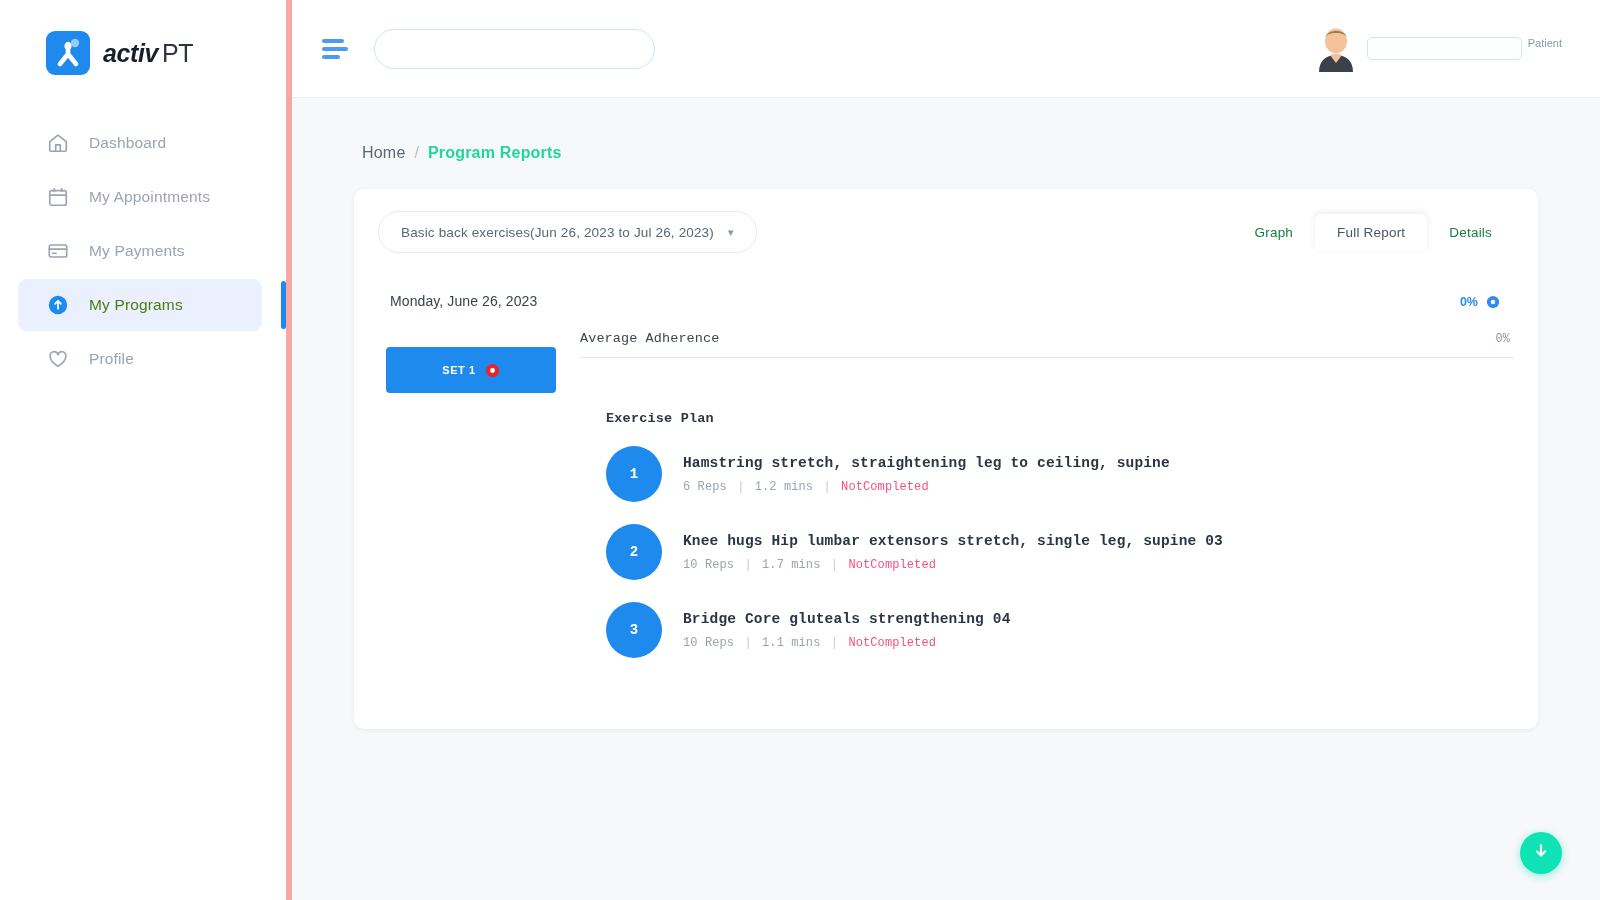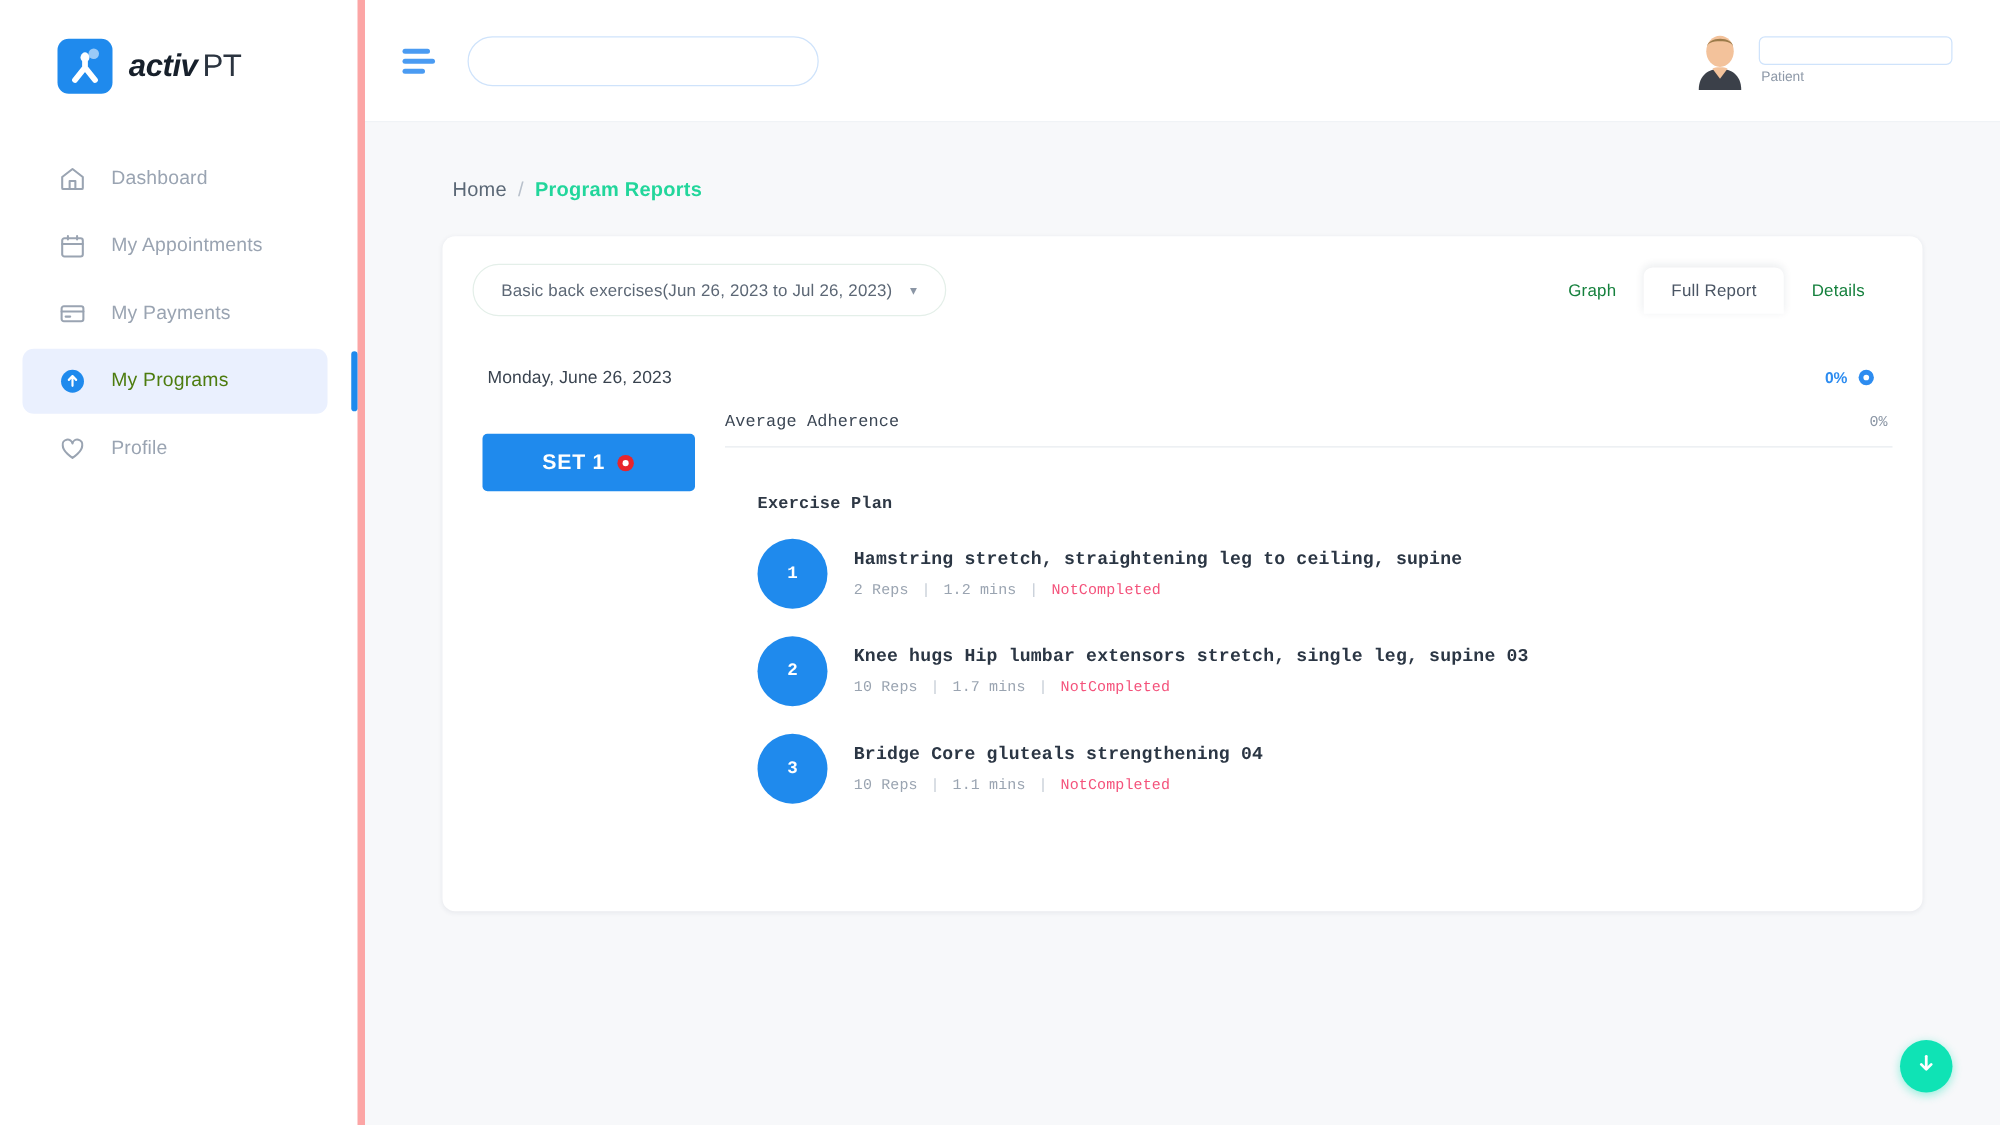--- a/index.html
+++ b/index.html
@@ -128,21 +128,21 @@
     padding: 0 18px;
     font-size: 14px;
     color: #49566a;
     font-family: "Liberation Sans", sans-serif;
   }
 
   .topbar-spacer { flex: 1 1 auto; }
 
   .user-area { display: flex; align-items: center; gap: 10px; padding-right: 14px; }
   .avatar { width: 42px; height: 50px; flex: 0 0 42px; }
-  .user-meta { display: flex; flex-direction: column; gap: 4px; }
+  .user-meta { display: flex; gap: 4px; }
   .user-name-field {
     width: 155px; height: 23px;
     border: 1px solid #cfe3fb;
     border-radius: 5px;
     background: #fff;
     font-size: 12px;
     padding: 0 7px;
     color: #49566a;
     outline: none;
     font-family: "Liberation Sans", sans-serif;
@@ -225,21 +225,21 @@
   .day-right { display: flex; align-items: center; gap: 8px; }
   .day-pct { color: #2d8cf0; font-size: 12.5px; font-weight: bold; }
   .info-dot { width: 14px; height: 14px; }
 
   .set-area { display: flex; margin-top: 22px; padding-left: 8px; }
   .set-btn {
     width: 170px; height: 46px;
     background: #1f8aed;
     border-radius: 4px;
     color: #ffffff;
-    font-size: 17px;
+    font-size: 11px;
     font-weight: bold;
     letter-spacing: 0.6px;
     display: flex;
     align-items: center;
     justify-content: center;
     gap: 9px;
     cursor: pointer;
     border: none;
     font-family: "Liberation Sans", sans-serif;
     margin-top: 16px;
@@ -251,21 +251,21 @@
     display: flex;
     align-items: baseline;
     justify-content: space-between;
     border-bottom: 1px solid #e8ebef;
     padding: 0 4px 11px 0;
   }
   .adherence-label { font-size: 13.5px; color: #3b4654; letter-spacing: 0.1px; }
   .adherence-val { font-size: 12px; color: #8b96a5; }
 
   .ex-title {
-    margin-top: 38px;
+    margin-top: 53px;
     font-size: 13.5px;
     font-weight: bold;
     color: #2e3845;
     letter-spacing: 0.2px;
     padding-left: 26px;
   }
 
   .ex-list { margin-top: 20px; padding-left: 26px; }
   .ex-item {
     display: flex;
@@ -461,21 +461,21 @@
 
             <div class="ex-title">Exercise Plan</div>
 
             <div class="ex-list">
 
               <div class="ex-item">
                 <div class="ex-num">1</div>
                 <div>
                   <div class="ex-name">Hamstring stretch, straightening leg to ceiling, supine</div>
                   <div class="ex-meta">
-                    <span>2 Reps</span>
+                    <span>6 Reps</span>
                     <span class="sep">|</span>
                     <span>1.2 mins</span>
                     <span class="sep">|</span>
                     <span class="status">NotCompleted</span>
                   </div>
                 </div>
               </div>
 
               <div class="ex-item">
                 <div class="ex-num">2</div>

